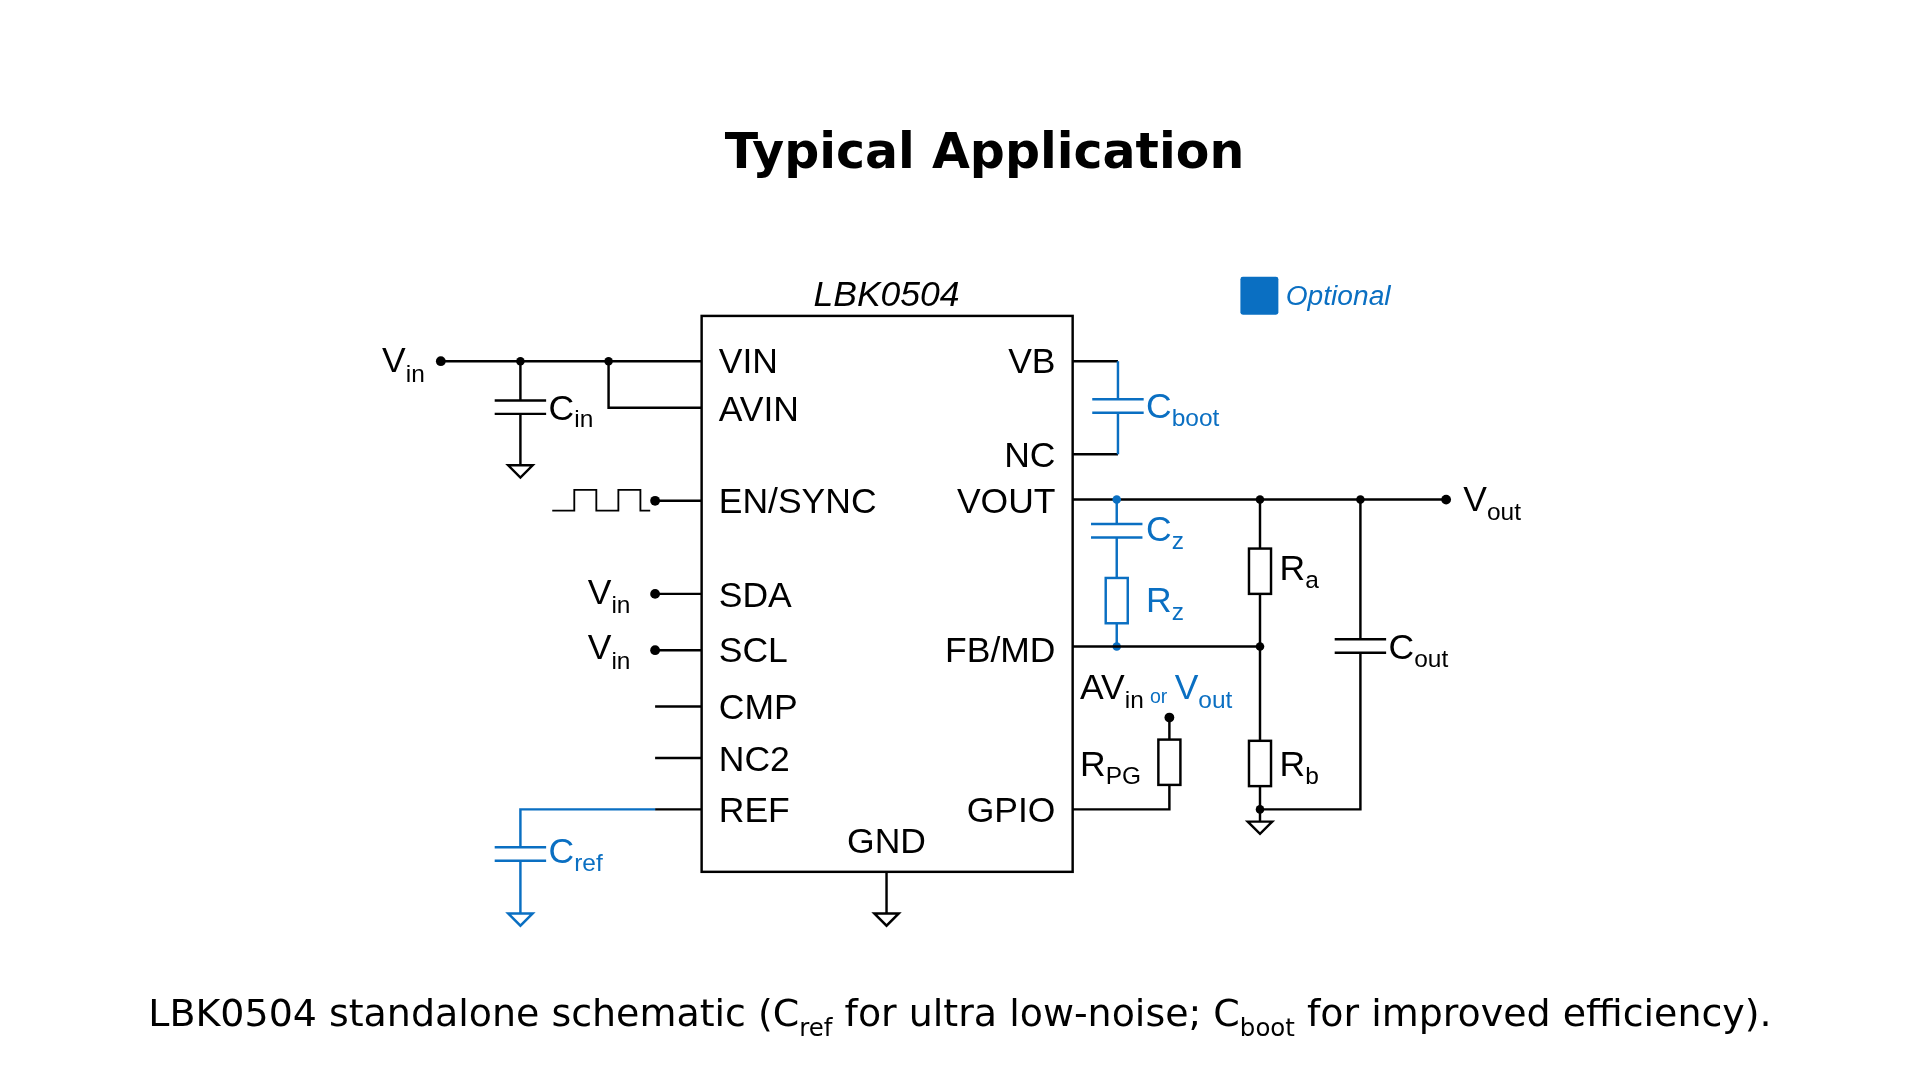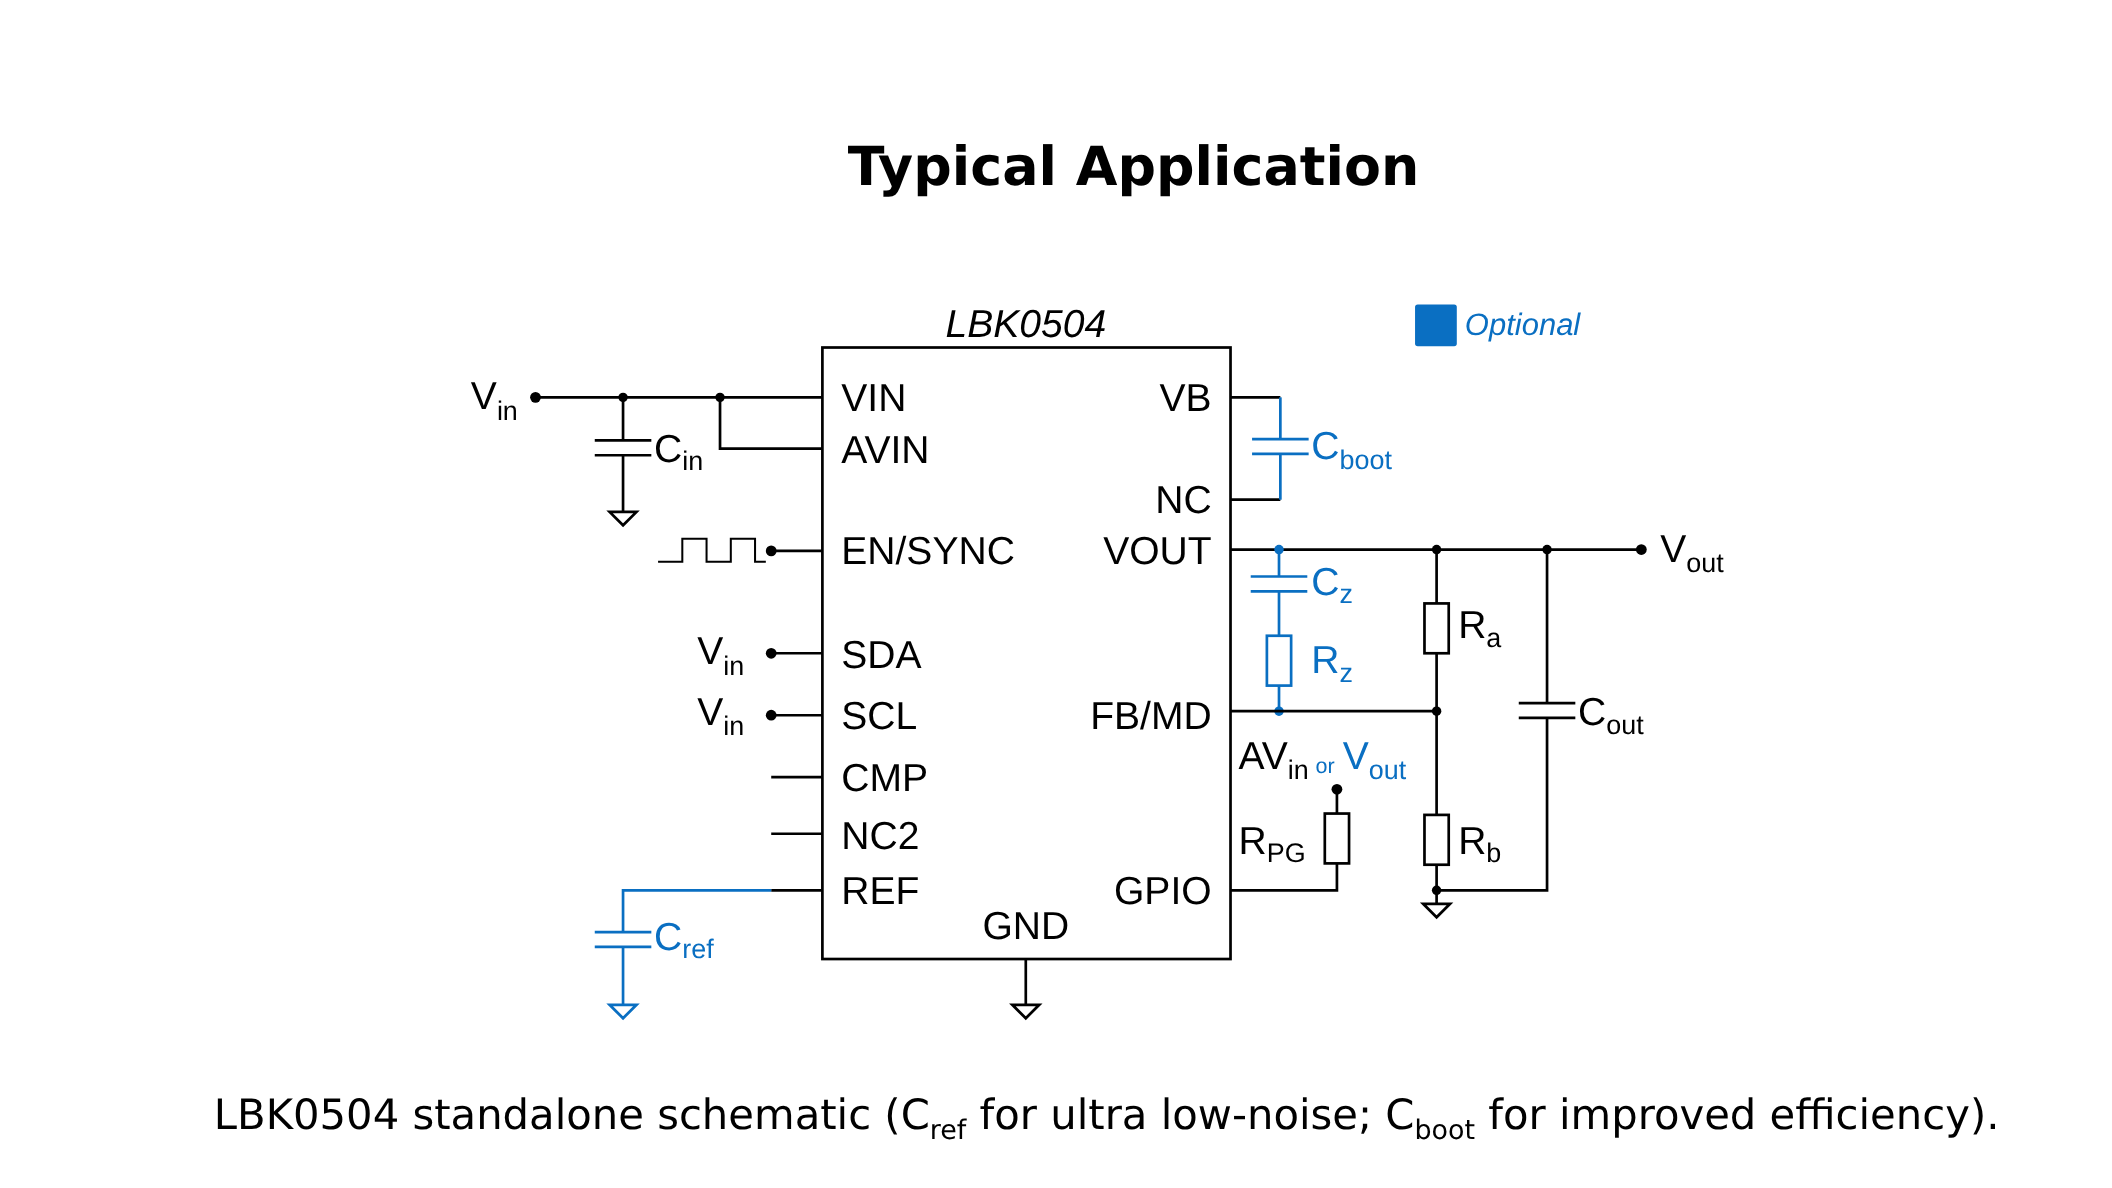--- a/index.html
+++ b/index.html
@@ -1,17 +1,17 @@
 <!DOCTYPE html>
 <html><head>
 <meta charset="utf-8">
 <style>
   html, body { margin: 0; padding: 0; background: #ffffff; }
   body { width: 1920px; height: 1080px; overflow: hidden; font-family: "Liberation Sans", sans-serif; }
-  #stage { position: absolute; left: 0; top: 0; width: 1744px; height: 1080px; margin-left: 46px; }
+  #stage { position: absolute; left: 0; top: 0; width: 1744px; height: 1080px; }
   svg text { font-family: "Liberation Sans", sans-serif; }
   .blk { stroke: #000; stroke-width: 2; fill: none; }
   .blu { stroke: #0a6fc2; stroke-width: 2; fill: none; }
   .lbl { font-size: 29px; fill: #000; }
   .lblb { font-size: 29px; fill: #0a6fc2; }
   .sub { font-size: 20px; }
   .title { font-size: 40px; font-weight: bold; fill: #000; font-family: "DejaVu Sans", sans-serif; }
   .caption { font-size: 31px; fill: #000; font-family: "DejaVu Sans", sans-serif; }
   .capsub { font-size: 20px; }
 </style>

